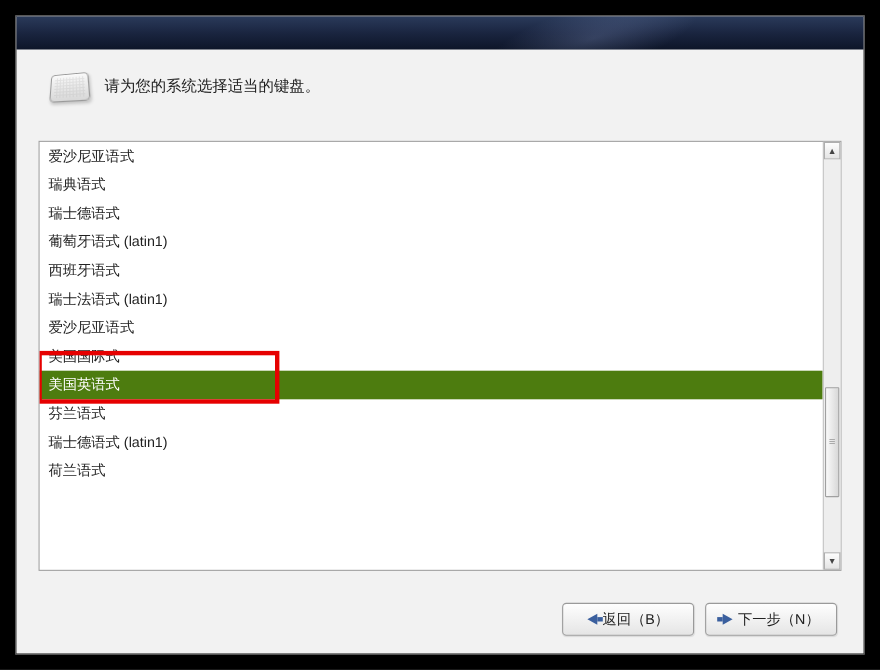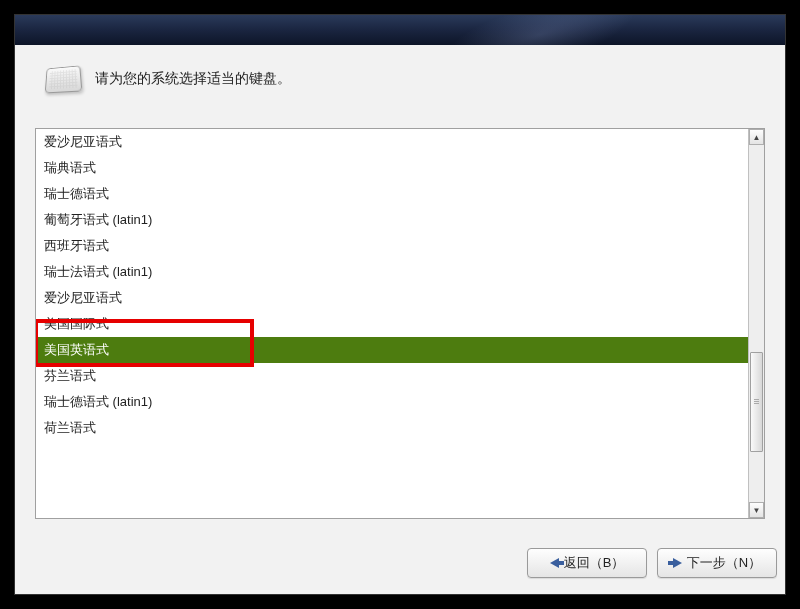--- a/index.html
+++ b/index.html
@@ -145,21 +145,21 @@
       top: 50%;
       left: 3px;
       right: 3px;
       height: 6px;
       transform: translateY(-50%);
       background: repeating-linear-gradient(to bottom, #aaa 0, #aaa 1px, transparent 1px, transparent 2px);
     }
     .button-bar {
       position: absolute;
       bottom: 16px;
-      right: 8px;
+      right: 24px;
       display: flex;
       gap: 10px;
     }
     .btn {
       min-width: 120px;
       height: 30px;
       background: linear-gradient(to bottom, #fefefe, #e5e5e5);
       border: 1px solid #9a9a9a;
       border-radius: 4px;
       display: flex;

